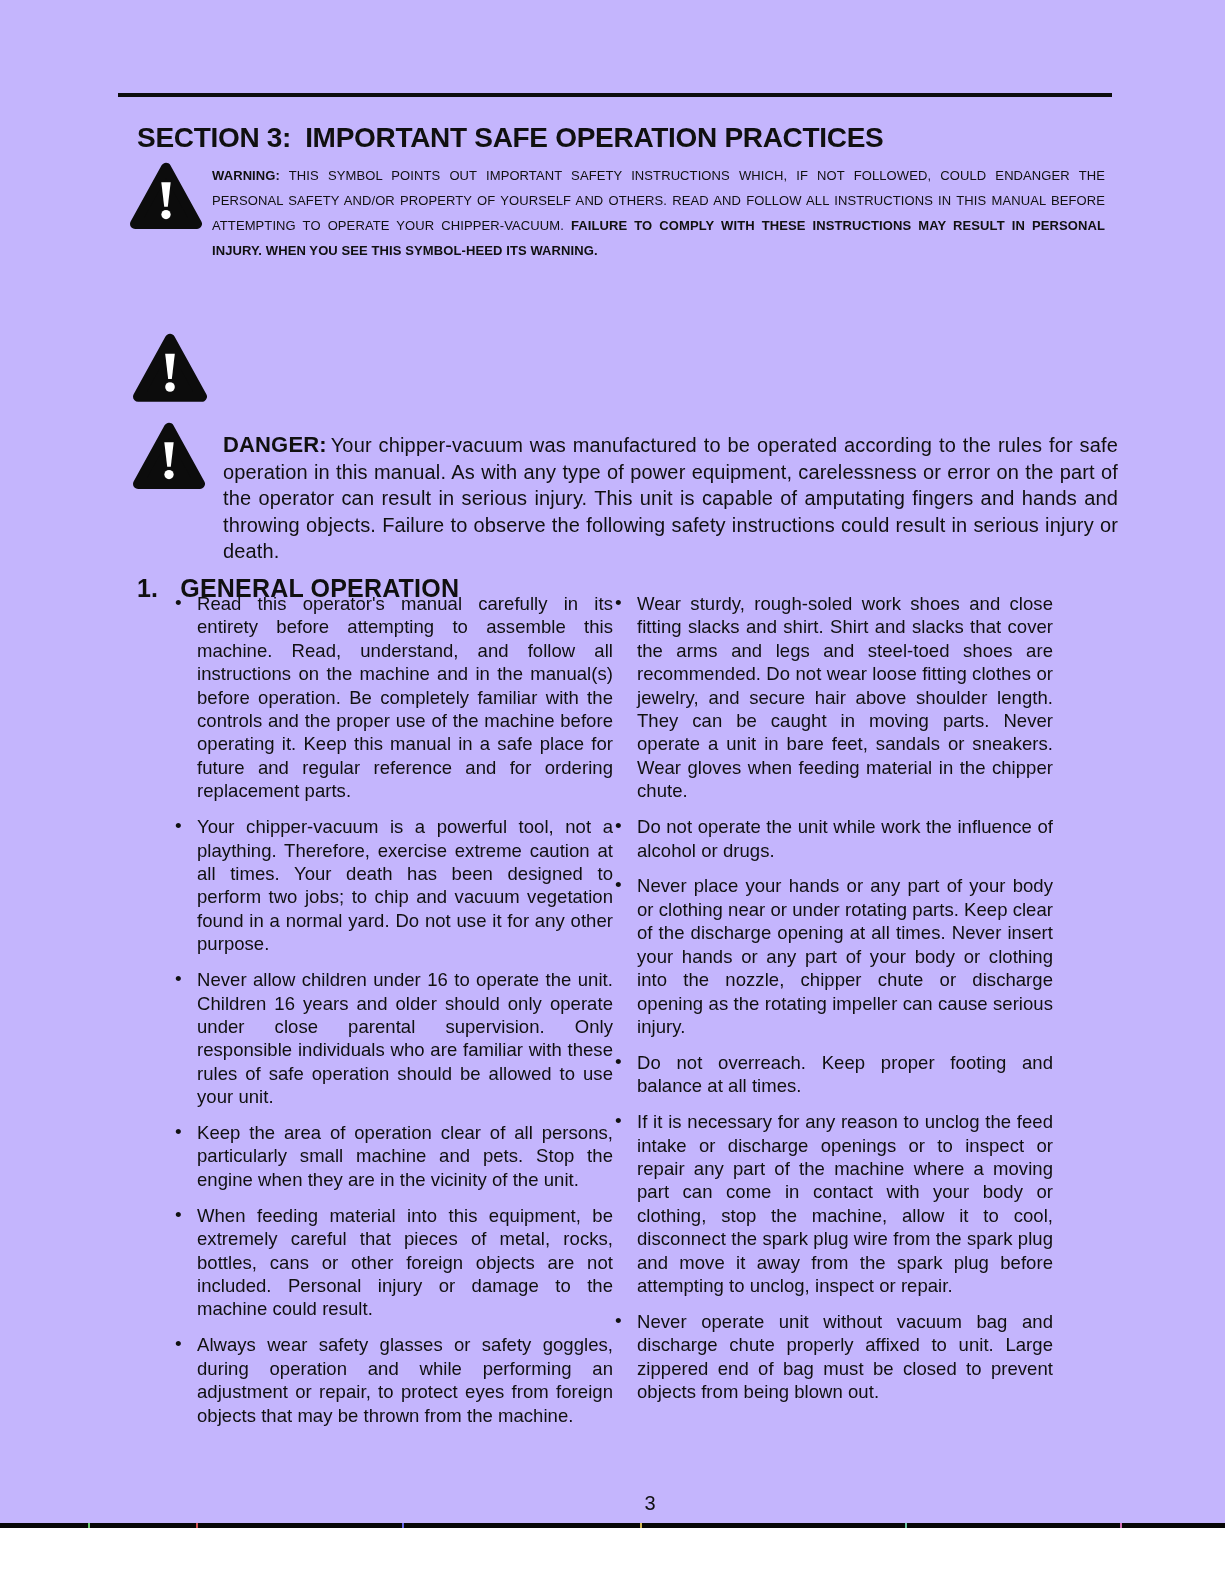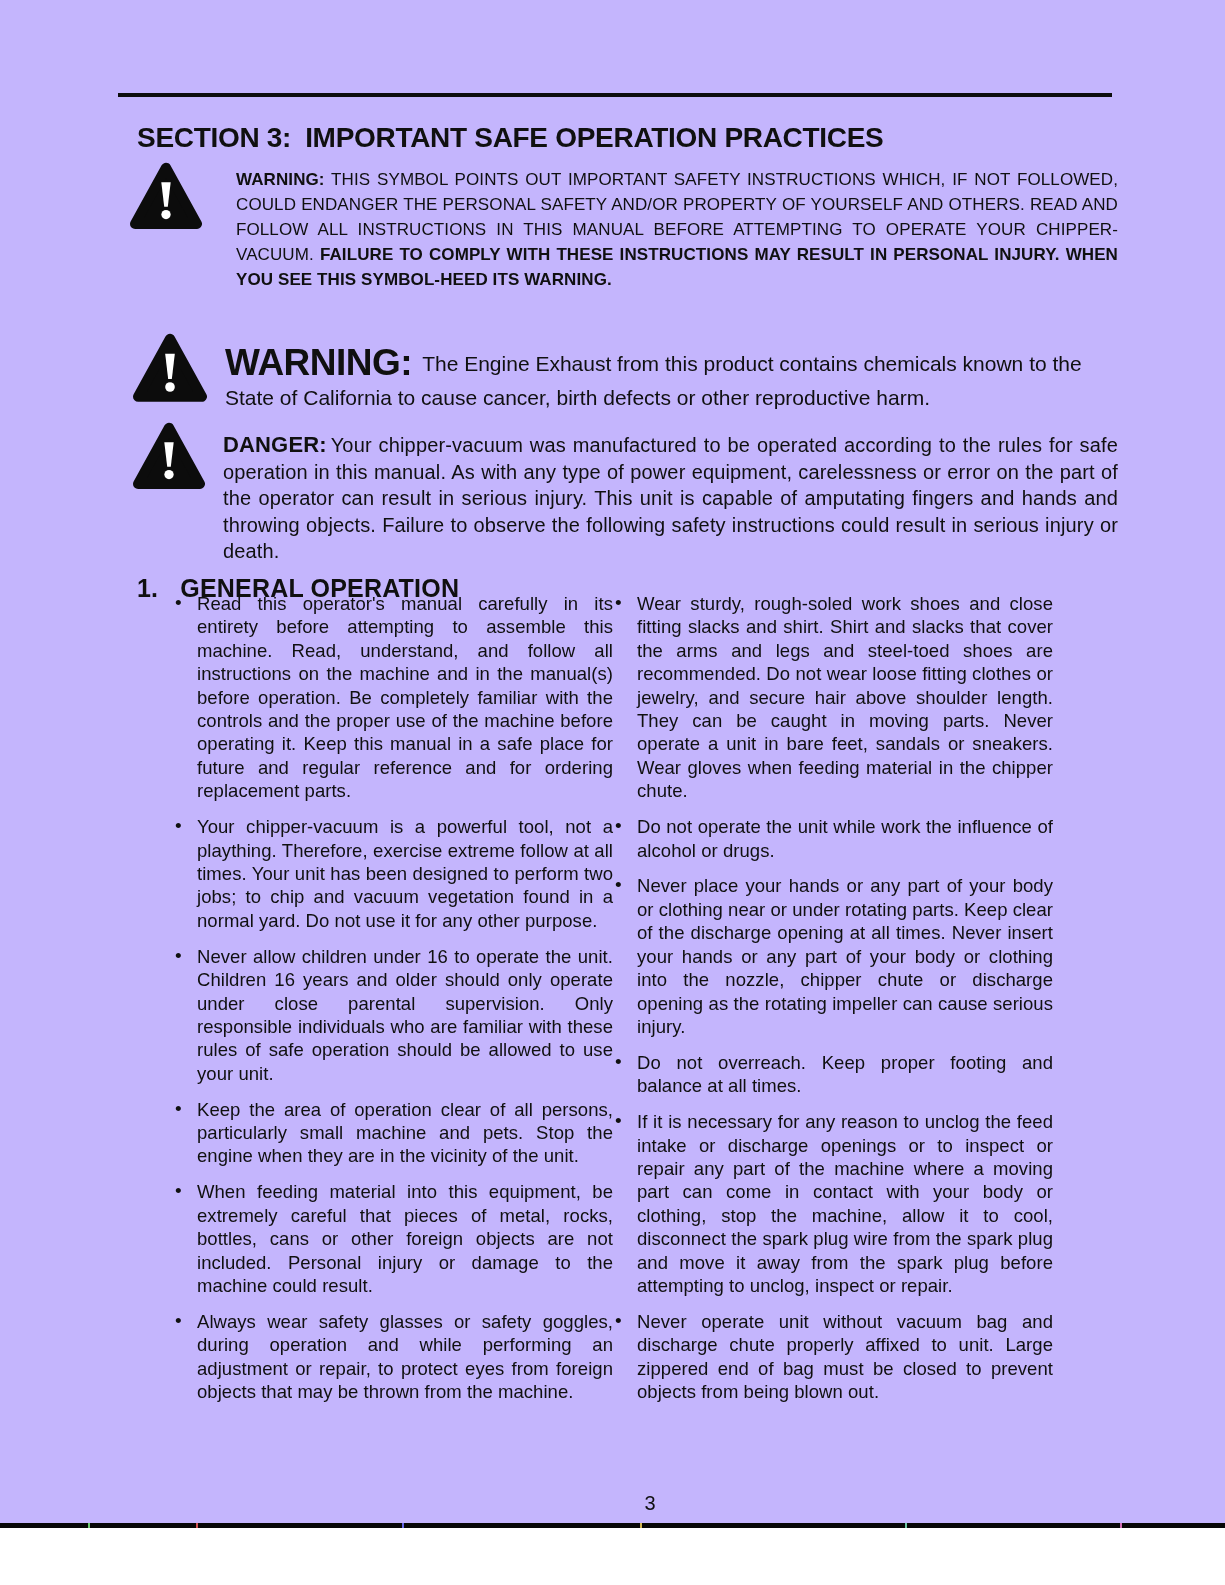--- a/index.html
+++ b/index.html
@@ -22,22 +22,22 @@
   }
   .doc-title .t-label{margin-right:14px;}
 
   .alert{position:absolute;display:flex;}
   .alert .icon-box{flex:0 0 72px;}
   .alert .icon-box svg{display:block;}
 
   .warn1{left:130px;top:150px;width:988px;}
   .warn1 .icon-box{padding-top:10px;}
   .warn1 .body{
-    margin-left:34px;width:893px;
-    font-size:17px;line-height:25px;
+    margin-left:10px;width:893px;
+    font-size:13px;line-height:25px;
     text-align:justify;letter-spacing:0.1px;
   }
   .warn1 .lbl{font-weight:bold;}
   .warn1 .tail{font-weight:bold;}
 
   .warn2{left:133px;top:323px;width:988px;}
   .warn2 .icon-box{padding-top:8px;}
   .warn2 .body{
     margin-left:18px;width:895px;
     font-size:21px;line-height:33px;
@@ -127,21 +127,20 @@
   </div>
 
   <div class="alert warn2">
     <div class="icon-box">
       <svg width="74" height="78" viewBox="0 0 100 104">
         <path d="M50 10 L93 88 L7 88 Z" fill="#0c0c0c" stroke="#0c0c0c" stroke-width="14" stroke-linejoin="round"></path>
         <path d="M43.5 30 L56.5 30 L52.5 64 L47.5 64 Z" fill="#ffffff"></path>
         <circle cx="50" cy="75" r="6.5" fill="#ffffff"></circle>
       </svg>
     </div>
-    <p class="body"><span class="big-lbl">WARNING:</span><span>The Engine Exhaust from this product contains chemicals known to the State of California to cause cancer, birth defects or other reproductive harm.</span></p>
   </div>
 
   <div class="alert danger">
     <div class="icon-box">
       <svg width="72" height="76" viewBox="0 0 100 104">
         <path d="M50 10 L93 88 L7 88 Z" fill="#0c0c0c" stroke="#0c0c0c" stroke-width="14" stroke-linejoin="round"></path>
         <path d="M43.5 30 L56.5 30 L52.5 64 L47.5 64 Z" fill="#ffffff"></path>
         <circle cx="50" cy="75" r="6.5" fill="#ffffff"></circle>
       </svg>
     </div>
@@ -150,21 +149,21 @@
 
   <h2 class="sec-heading">
     <span class="num">1.</span><span>GENERAL OPERATION</span>
   </h2>
 
   <div class="columns">
     <div class="col">
       <ul>
 
       <li>Read this operator's manual carefully in its entirety before attempting to assemble this machine. Read, understand, and follow all instructions on the machine and in the manual(s) before operation. Be completely familiar with the controls and the proper use of the machine before operating it. Keep this manual in a safe place for future and regular reference and for ordering replacement parts.</li>
-          <li>Your chipper-vacuum is a powerful tool, not a plaything. Therefore, exercise extreme follow at all times. Your unit has been designed to perform two jobs; to chip and vacuum vegetation found in a normal yard. Do not use it for any other purpose.</li>
+          <li>Your chipper-vacuum is a powerful tool, not a plaything. Therefore, exercise extreme caution at all times. Your death has been designed to perform two jobs; to chip and vacuum vegetation found in a normal yard. Do not use it for any other purpose.</li>
           <li>Never allow children under 16 to operate the unit. Children 16 years and older should only operate under close parental supervision. Only responsible individuals who are familiar with these rules of safe operation should be allowed to use your unit.</li>
           <li>Keep the area of operation clear of all persons, particularly small machine and pets. Stop the engine when they are in the vicinity of the unit.</li>
           <li>When feeding material into this equipment, be extremely careful that pieces of metal, rocks, bottles, cans or other foreign objects are not included. Personal injury or damage to the machine could result.</li>
           <li>Always wear safety glasses or safety goggles, during operation and while performing an adjustment or repair, to protect eyes from foreign objects that may be thrown from the machine.</li>
         </ul>
     </div>
     <div class="col">
       <ul>
 
       <li>Wear sturdy, rough-soled work shoes and close fitting slacks and shirt. Shirt and slacks that cover the arms and legs and steel-toed shoes are recommended. Do not wear loose fitting clothes or jewelry, and secure hair above shoulder length. They can be caught in moving parts. Never operate a unit in bare feet, sandals or sneakers. Wear gloves when feeding material in the chipper chute.</li>

